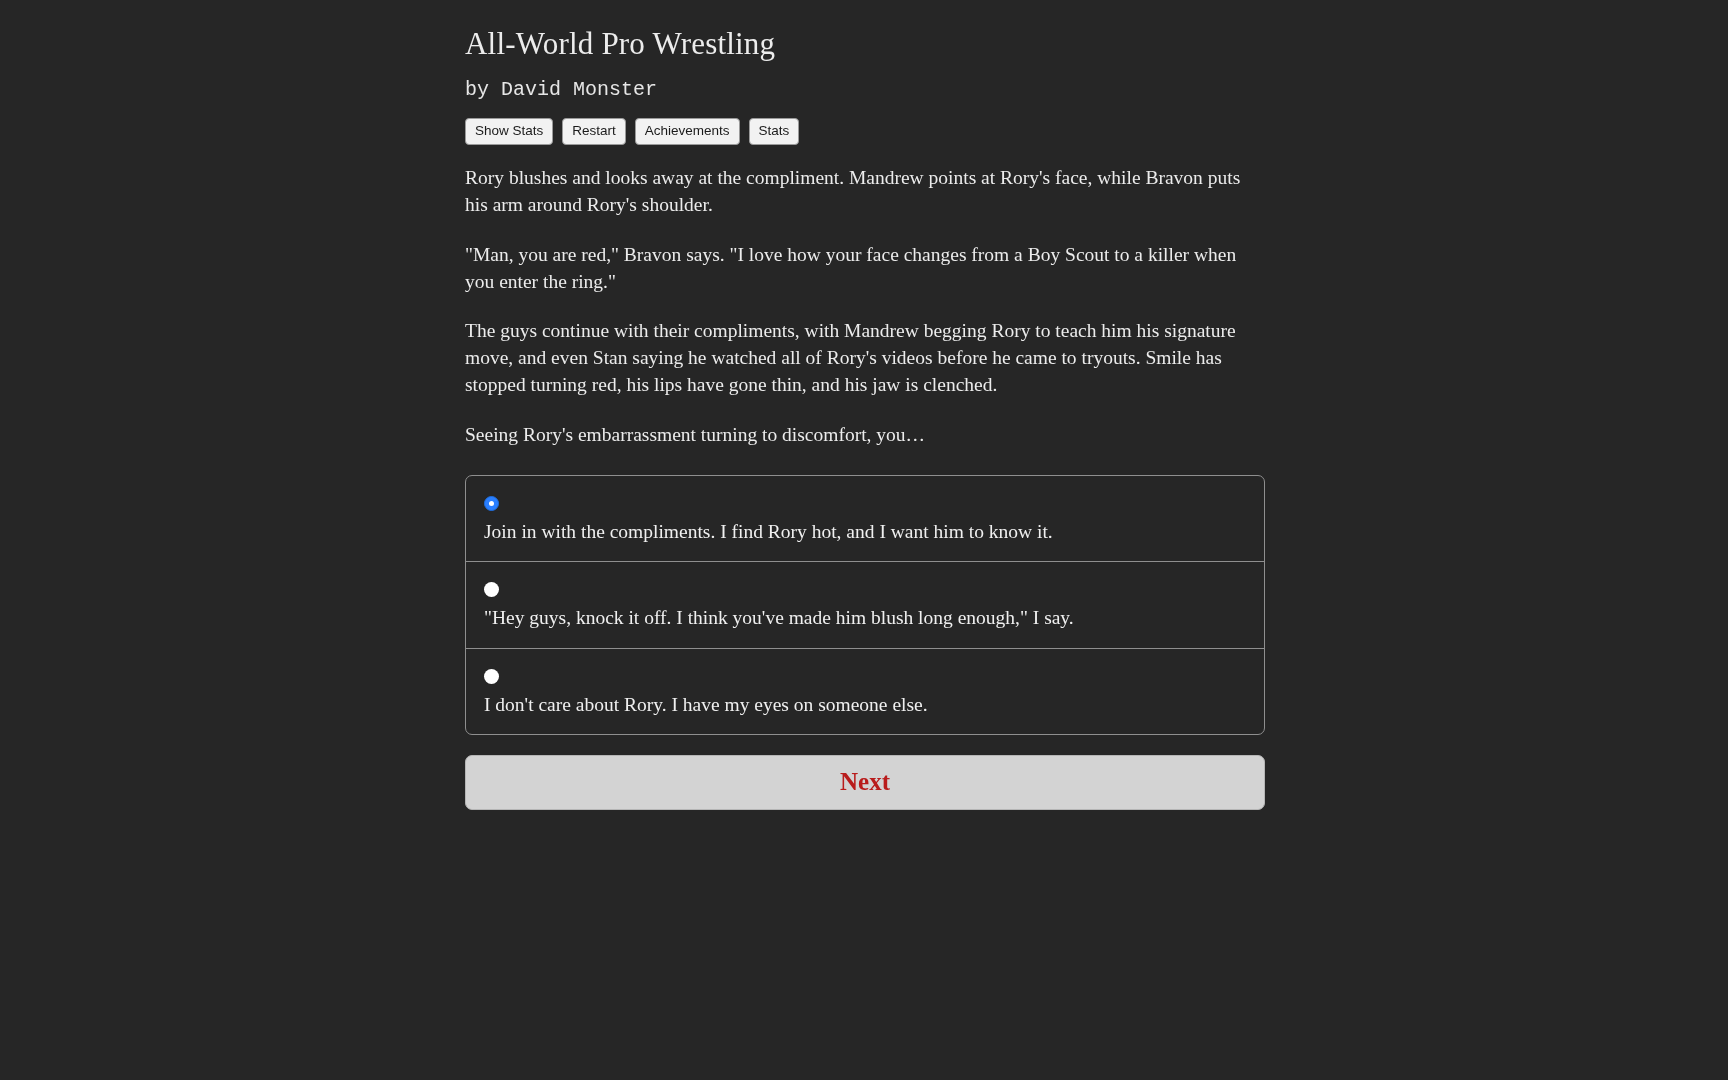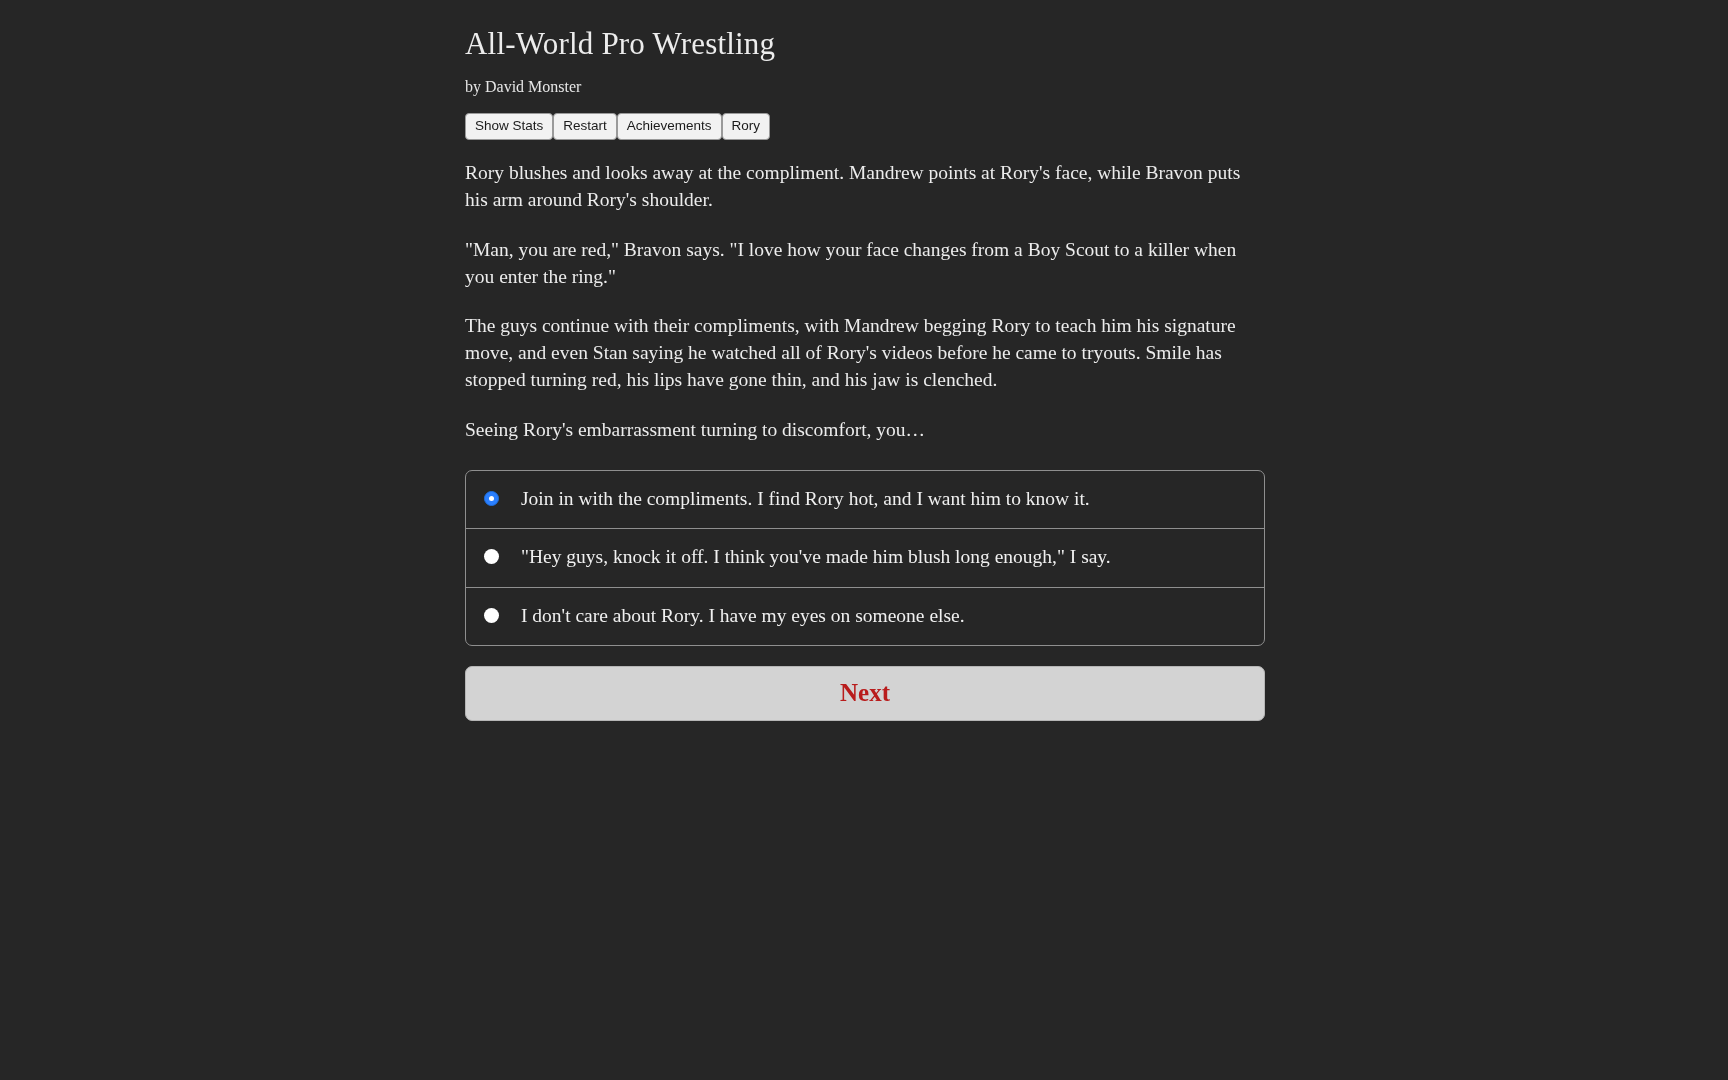--- a/index.html
+++ b/index.html
@@ -29,27 +29,29 @@
   .title {
     font-size: 31px;
     font-weight: normal;
     letter-spacing: 0.2px;
     margin: 0 0 0 0;
     padding: 6px 0 0 0;
     line-height: 1.3;
     color: #ececec;
   }
   .byline {
-    font-size: 16px;
+    font-size: 20px;
     margin: 14px 0 0 0;
     color: #e6e6e6;
+    font-family: Liberation Mono, monospace;
   }
   .buttons {
     margin-top: 17px;
     display: flex;
+    gap: 9px;
     align-items: flex-end;
   }
   .btn {
     background: #f2f2f2;
     color: #1b1b1b;
     border: 1px solid #9a9a9a;
     border-radius: 4px;
     font-family: "Liberation Sans", sans-serif;
     font-size: 13.5px;
     padding: 4px 9px 5px 9px;
@@ -72,24 +74,25 @@
   }
   .choices {
     margin-top: 26px;
     border: 1px solid #8f8f8f;
     border-radius: 7px;
     overflow: hidden;
   }
   .choice {
     display: flex;
     align-items: flex-start;
-    gap: 22px;
+    gap: 8px;
     padding: 15px 18px 16px 18px;
     border-bottom: 1px solid #8f8f8f;
     cursor: pointer;
+    flex-direction: column;
   }
   .choice:last-child {
     border-bottom: none;
   }
   .radio {
     flex: 0 0 auto;
     width: 15px;
     height: 15px;
     border-radius: 50%;
     background: #ffffff;
@@ -140,21 +143,21 @@
 <div class="page">
   <div class="content">
 
     <h1 class="title">All-World Pro Wrestling</h1>
     <div class="byline">by David Monster</div>
 
     <div class="buttons">
       <button class="btn">Show Stats</button>
       <button class="btn">Restart</button>
       <button class="btn">Achievements</button>
-      <button class="btn">Rory</button>
+      <button class="btn">Stats</button>
     </div>
 
     <div class="story">
       <p>Rory blushes and looks away at the compliment. Mandrew points at Rory's face, while Bravon puts his arm around Rory's shoulder.</p>
       <p>"Man, you are red," Bravon says. "I love how your face changes from a Boy Scout to a killer when you enter the ring."</p>
       <p>The guys continue with their compliments, with Mandrew begging Rory to teach him his signature move, and even Stan saying he watched all of Rory's videos before he came to tryouts. Smile has stopped turning red, his lips have gone thin, and his jaw is clenched.</p>
       <p>Seeing Rory's embarrassment turning to discomfort, you…</p>
     </div>
 
     <div class="choices">

